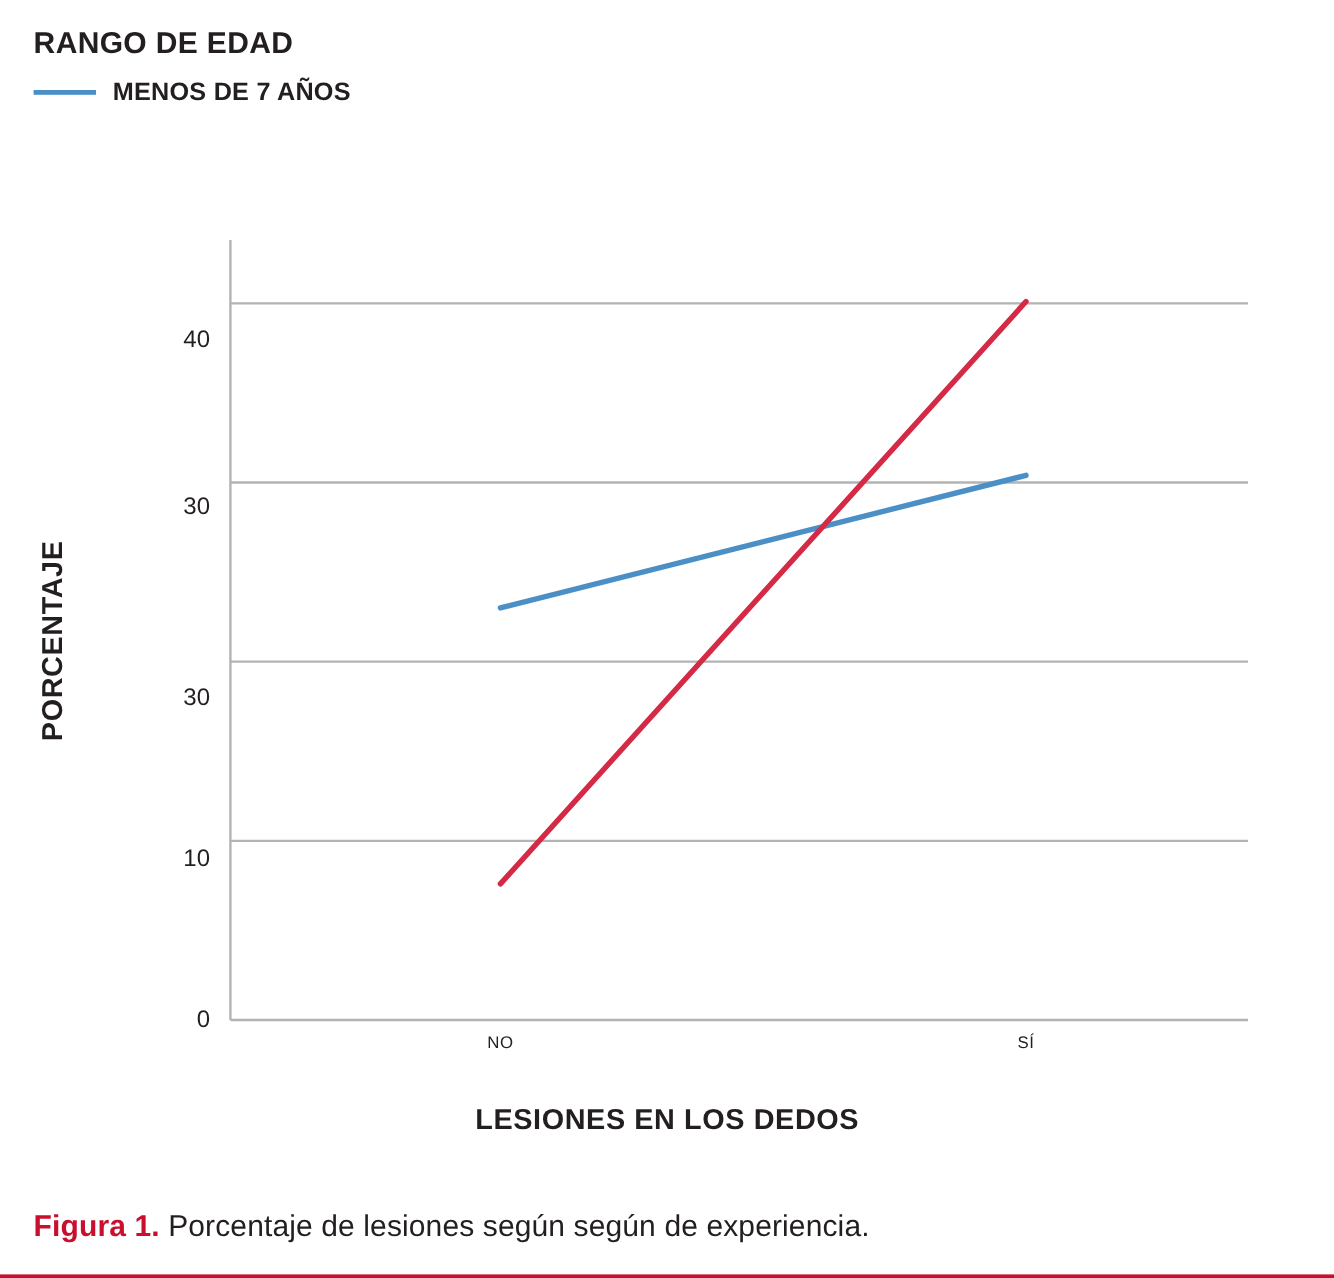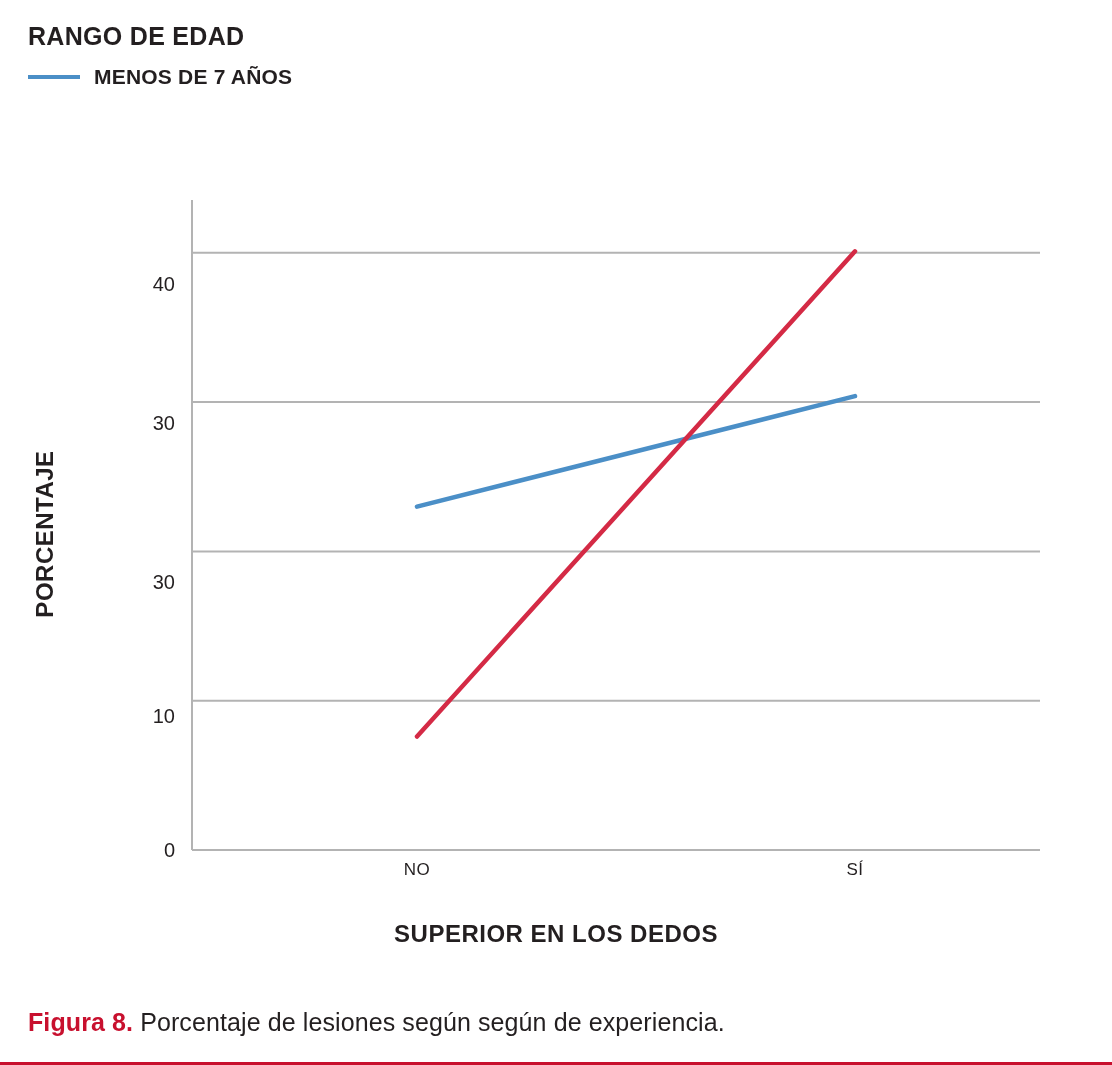--- a/index.html
+++ b/index.html
@@ -90,21 +90,21 @@
   }
   .y-ticks {
     position: absolute;
     left: 115px;
     top: 0;
     width: 60px;
     height: 700px;
   }
   .tick-label-x {
     position: absolute;
-    font-size: 17px;
+    font-size: 14px;
     color: #231f20;
     transform: translateX(-50%);
     top: 680px;
     letter-spacing: 0.5px;
   }
 
   
   .caption {
     position: absolute;
     left: 28px;
@@ -135,21 +135,21 @@
   <div class="legend-row">
     <span class="legend-swatch" style="background:#4b8fc7"></span>
     <span class="legend-label">MENOS DE 7 AÑOS</span>
   </div>
 
 </div>
 
 <div class="chart-wrap">
 
   <div class="y-axis-title">PORCENTAJE</div>
-  <div class="x-axis-title">SUPERIOR EN LOS DEDOS</div>
+  <div class="x-axis-title">LESIONES EN LOS DEDOS</div>
 
   <div class="y-ticks">
     <div class="tick-label-y" style="top:670px">0</div>
     <div class="tick-label-y" style="top:536px">10</div>
     <div class="tick-label-y" style="top:402px">30</div>
     <div class="tick-label-y" style="top:243px">30</div>
     <div class="tick-label-y" style="top:104px">40</div>
   </div>
 
   <div class="tick-label-x" style="left:417px">NO</div>
@@ -167,15 +167,15 @@
         <line x1="192" x2="1040" y1="670" y2="670" stroke="#b3b3b3" stroke-width="2"></line>
       </g>
     <g id="series">
         <polyline points="417,326.60465116279073 855,216.12093023255812" fill="none" stroke="#4b8fc7" stroke-width="4.5" stroke-linecap="round"></polyline>
         <polyline points="417,556.5302325581396 855,71.29767441860463" fill="none" stroke="#d42a45" stroke-width="4.5" stroke-linecap="round"></polyline>
       </g>
   </svg>
 </div>
 
 <div class="caption">
-  <b>Figura 8.</b><span> Porcentaje de lesiones según según de experiencia.</span>
+  <b>Figura 1.</b><span> Porcentaje de lesiones según según de experiencia.</span>
 </div>
 <div class="rule"></div>
 
 </body></html>

